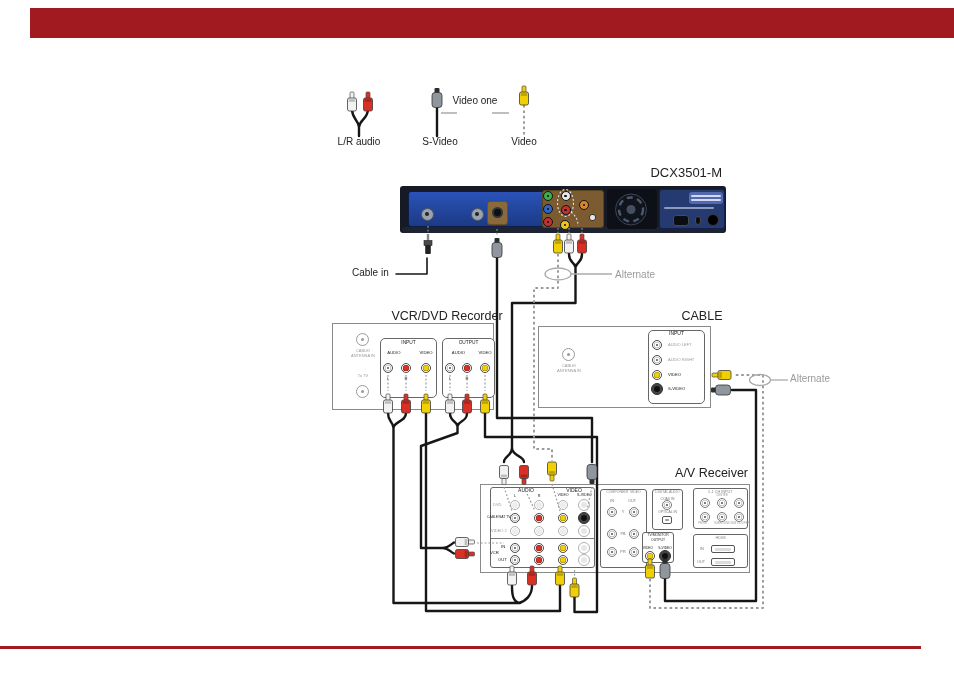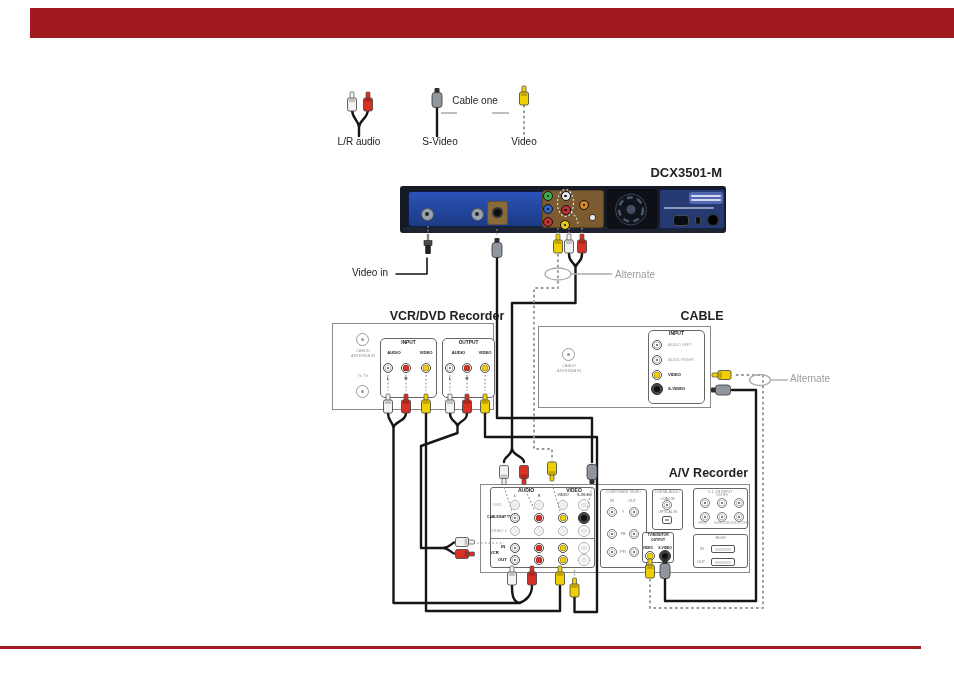--- a/index.html
+++ b/index.html
@@ -1,19 +1,19 @@
 <!DOCTYPE html>
 <html><head>
 <meta charset="utf-8">
 <style>
   html,body{margin:0;padding:0;background:#fff}
   .stage{position:relative;width:954px;height:673px;background:#fff;
          font-family:"Liberation Sans",sans-serif;overflow:hidden}
   .lbl{position:absolute;color:#222;line-height:1.08}
-  .b{font-weight:bold}
+  .b{font-weight:normal}
   .g{color:#9b9b9b}
   .c{text-align:center}
   .r{text-align:right}
   .nw{white-space:nowrap}
   .bar{position:absolute;background:var(--accent,#a01a1f)}
   .box{position:absolute;border:1.2px solid #8a8a8a;background:#fff;box-sizing:border-box}
   .gbox{position:absolute;border:1px solid #666;border-radius:5px;background:#fff;box-sizing:border-box}
   .hline{position:absolute;height:1px;background:#777}
   
   .jack{position:absolute;width:10px;height:10px;border:1.2px solid #4a4a4a;border-radius:50%;
@@ -53,24 +53,24 @@
 <body>
 
 <div class="stage" style="--accent:#a01a1f">
 
   <div class="bar" style="left:30px;top:8px;width:924px;height:30px"></div>
   <div class="bar" style="left:0;top:646px;width:921px;height:2.5px"></div>
 
   <div class="lbl c" style="left:330px;top:137px;width:58px;font-size:10px">L/R audio</div>
   <div class="lbl c" style="left:411px;top:137px;width:58px;font-size:10px">S-Video</div>
   <div class="lbl c" style="left:495px;top:137px;width:58px;font-size:10px">Video</div>
-  <div class="lbl c" style="left:452px;top:95px;width:46px;font-size:10px;line-height:11px">Cable one</div>
+  <div class="lbl c" style="left:452px;top:95px;width:46px;font-size:10px;line-height:11px">Video one</div>
 
   <div class="lbl b r" style="left:600px;top:166px;width:122px;font-size:13px">DCX3501-M</div>
-  <div class="lbl" style="left:352px;top:268px;width:46px;font-size:10px">Video in</div>
+  <div class="lbl" style="left:352px;top:268px;width:46px;font-size:10px">Cable in</div>
   <div class="lbl g" style="left:615px;top:270px;width:60px;font-size:10px">Alternate</div>
   <div class="lbl g" style="left:790px;top:374px;width:60px;font-size:10px">Alternate</div>
 
   <div class="dcx" style="left:400px;top:186px;width:326px;height:47px;background:#151a24"></div>
   <div class="dcx" style="left:402px;top:227px;width:322px;height:6px;background:#1d2330"></div>
   <div class="dcx" style="left:408px;top:191px;width:146px;height:36px;background:linear-gradient(#2a52b8,#1c3a85);border:1px solid #0e1c4a;box-sizing:border-box"></div>
   <span class="coaxf" style="left:420.5px;top:207.5px"></span>
   <span class="coaxf" style="left:470.5px;top:207.5px"></span>
   <div class="dcx" style="left:487px;top:201px;width:21px;height:24px;background:#8a6a3a;border:1px solid #6b4f28;box-sizing:border-box"></div>
   <div class="dcx" style="left:492px;top:207px;width:11px;height:11px;background:#0c0f14;border:2px solid #333;border-radius:50%;box-sizing:border-box"></div>
@@ -128,21 +128,21 @@
   <div class="lbl b c nw" style="left:648px;top:331px;width:57px;font-size:5px">INPUT</div>
   <span class="jack jw" style="left:652px;top:340px"></span>
   <span class="jack jw" style="left:652px;top:355px"></span>
   <span class="jack jy" style="left:652px;top:370px"></span>
   <span class="jack jsv" style="left:651px;top:383px"></span>
   <div class="lbl g nw" style="left:668px;top:342.5px;width:36px;font-size:4px">AUDIO LEFT</div>
   <div class="lbl g nw" style="left:668px;top:357.5px;width:36px;font-size:4px">AUDIO RIGHT</div>
   <div class="lbl b nw" style="left:668px;top:372.5px;width:30px;font-size:4.2px">VIDEO</div>
   <div class="lbl b nw" style="left:668px;top:386.5px;width:30px;font-size:4.2px">S-VIDEO</div>
 
-  <div class="lbl b r" style="left:628px;top:467px;width:120px;font-size:12.5px">A/V Recorder</div>
+  <div class="lbl b r" style="left:628px;top:467px;width:120px;font-size:12.5px">A/V Receiver</div>
   <div class="box" style="left:480px;top:484px;width:270px;height:89px"></div>
   <div class="gbox" style="left:490px;top:487px;width:105px;height:81px;border-radius:3px"></div>
   <div class="hline" style="left:491px;top:538px;width:103px"></div>
   <div class="lbl b c nw" style="left:506px;top:487.5px;width:40px;font-size:5px">AUDIO</div>
   <div class="lbl b c nw" style="left:553px;top:487.5px;width:42px;font-size:5px">VIDEO</div>
   <div class="lbl c" style="left:512px;top:493.5px;width:6px;font-size:3.8px">L</div>
   <div class="lbl c" style="left:536px;top:493.5px;width:6px;font-size:3.8px">R</div>
   <div class="lbl c nw" style="left:551px;top:493.5px;width:24px;font-size:3.6px">VIDEO</div>
   <div class="lbl c nw" style="left:573px;top:493.5px;width:23px;font-size:3.6px">S-VIDEO</div>
   <div class="lbl g nw" style="left:493px;top:502.5px;width:16px;font-size:4px">DVD</div>

